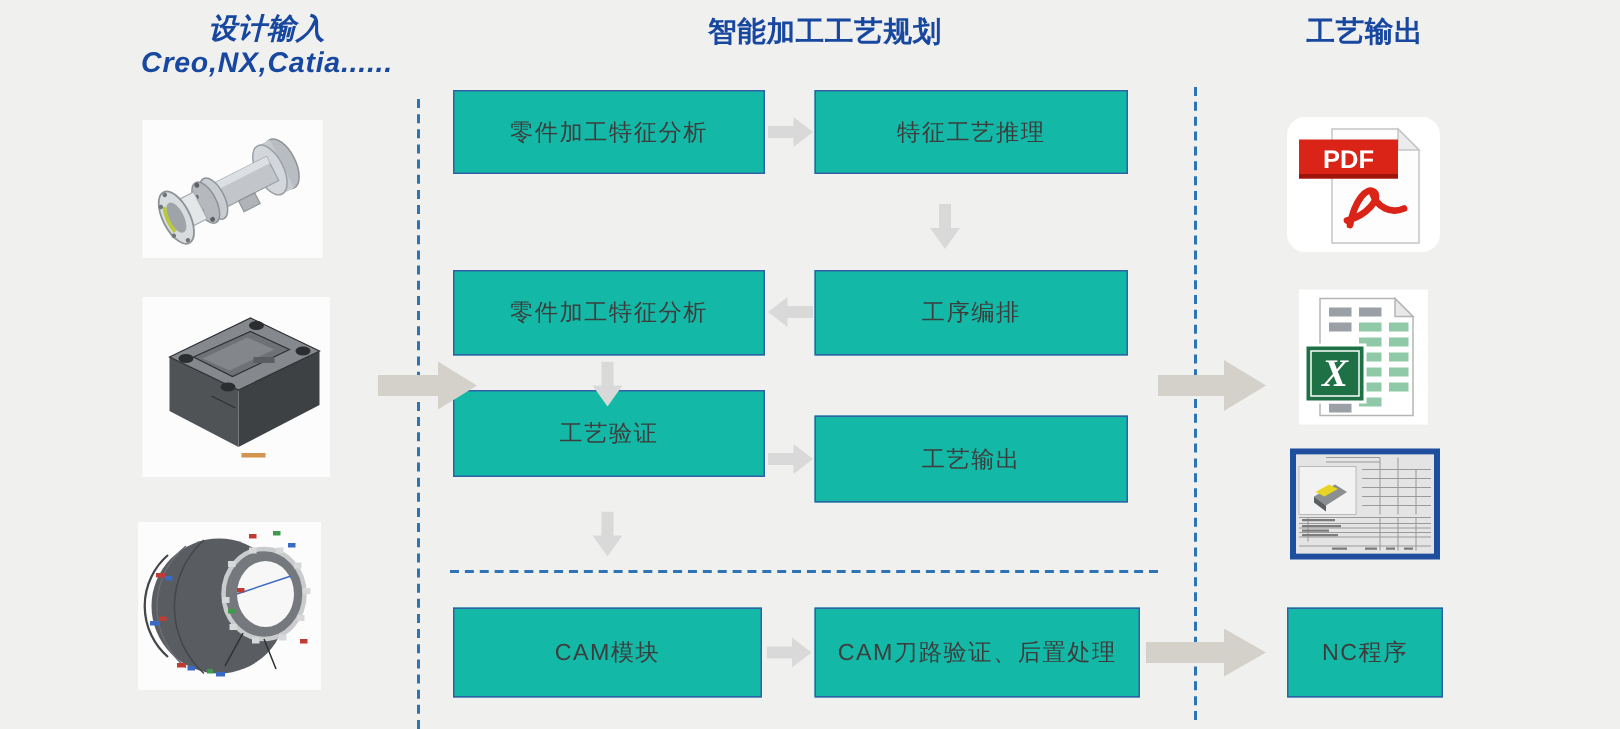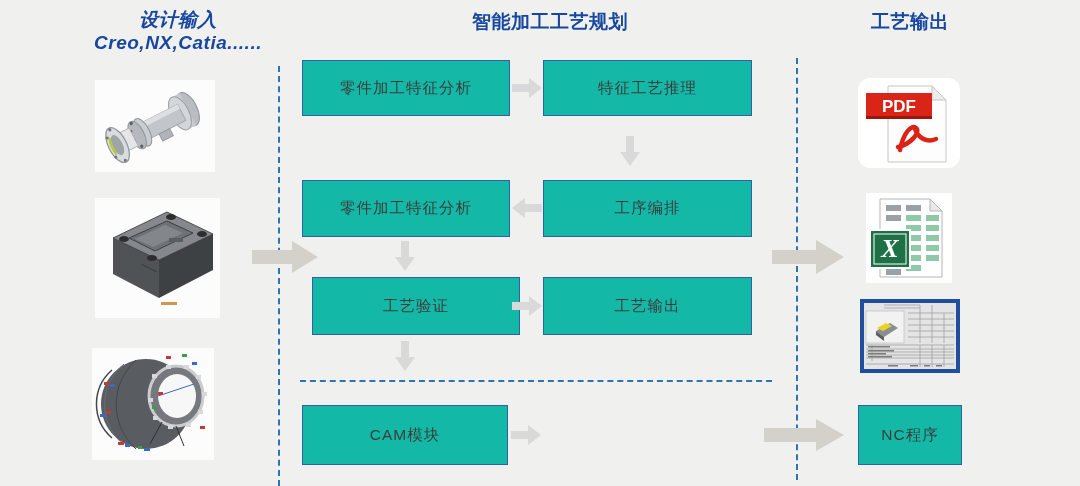--- a/index.html
+++ b/index.html
@@ -151,28 +151,31 @@
   </div>
   <div class="fbox" style="left:543px;top:60px;width:209px;height:56px;">
     <span>特征工艺推理</span>
   </div>
   <div class="fbox" style="left:302px;top:180px;width:208px;height:57px;">
     <span>零件加工特征分析</span>
   </div>
   <div class="fbox" style="left:543px;top:180px;width:209px;height:57px;">
     <span>工序编排</span>
   </div>
-  <div class="fbox" style="left:302px;top:277px;width:208px;height:58px;margin-left:10px;">
+  <div class="fbox" style="left:302px;top:260px;width:208px;height:58px;">
     <span>工艺验证</span>
   </div>
   <div class="fbox" style="left:543px;top:277px;width:209px;height:58px;">
     <span>工艺输出</span>
   </div>
   <div class="fbox" style="left:302px;top:405px;width:206px;height:60px;">
     <span>CAM模块</span>
+  </div>
+  <div class="fbox" style="left:543px;top:405px;width:217px;height:60px;">
+    <span>CAM刀路验证、后置处理</span>
   </div>
 
   <div class="arr arr-small" style="left:512px;top:77px;">
     <svg width="30" height="22" viewBox="0 0 30 22">
         <polygon points="0,7 17,7 17,1 30,11 17,21 17,15 0,15" fill="currentColor"></polygon>
       </svg>
   </div>
   <div class="arr arr-small" style="left:619px;top:136px;">
     <svg width="22" height="30" viewBox="0 0 22 30">
         <polygon points="7,0 15,0 15,16 21,16 11,30 1,16 7,16" fill="currentColor"></polygon>

